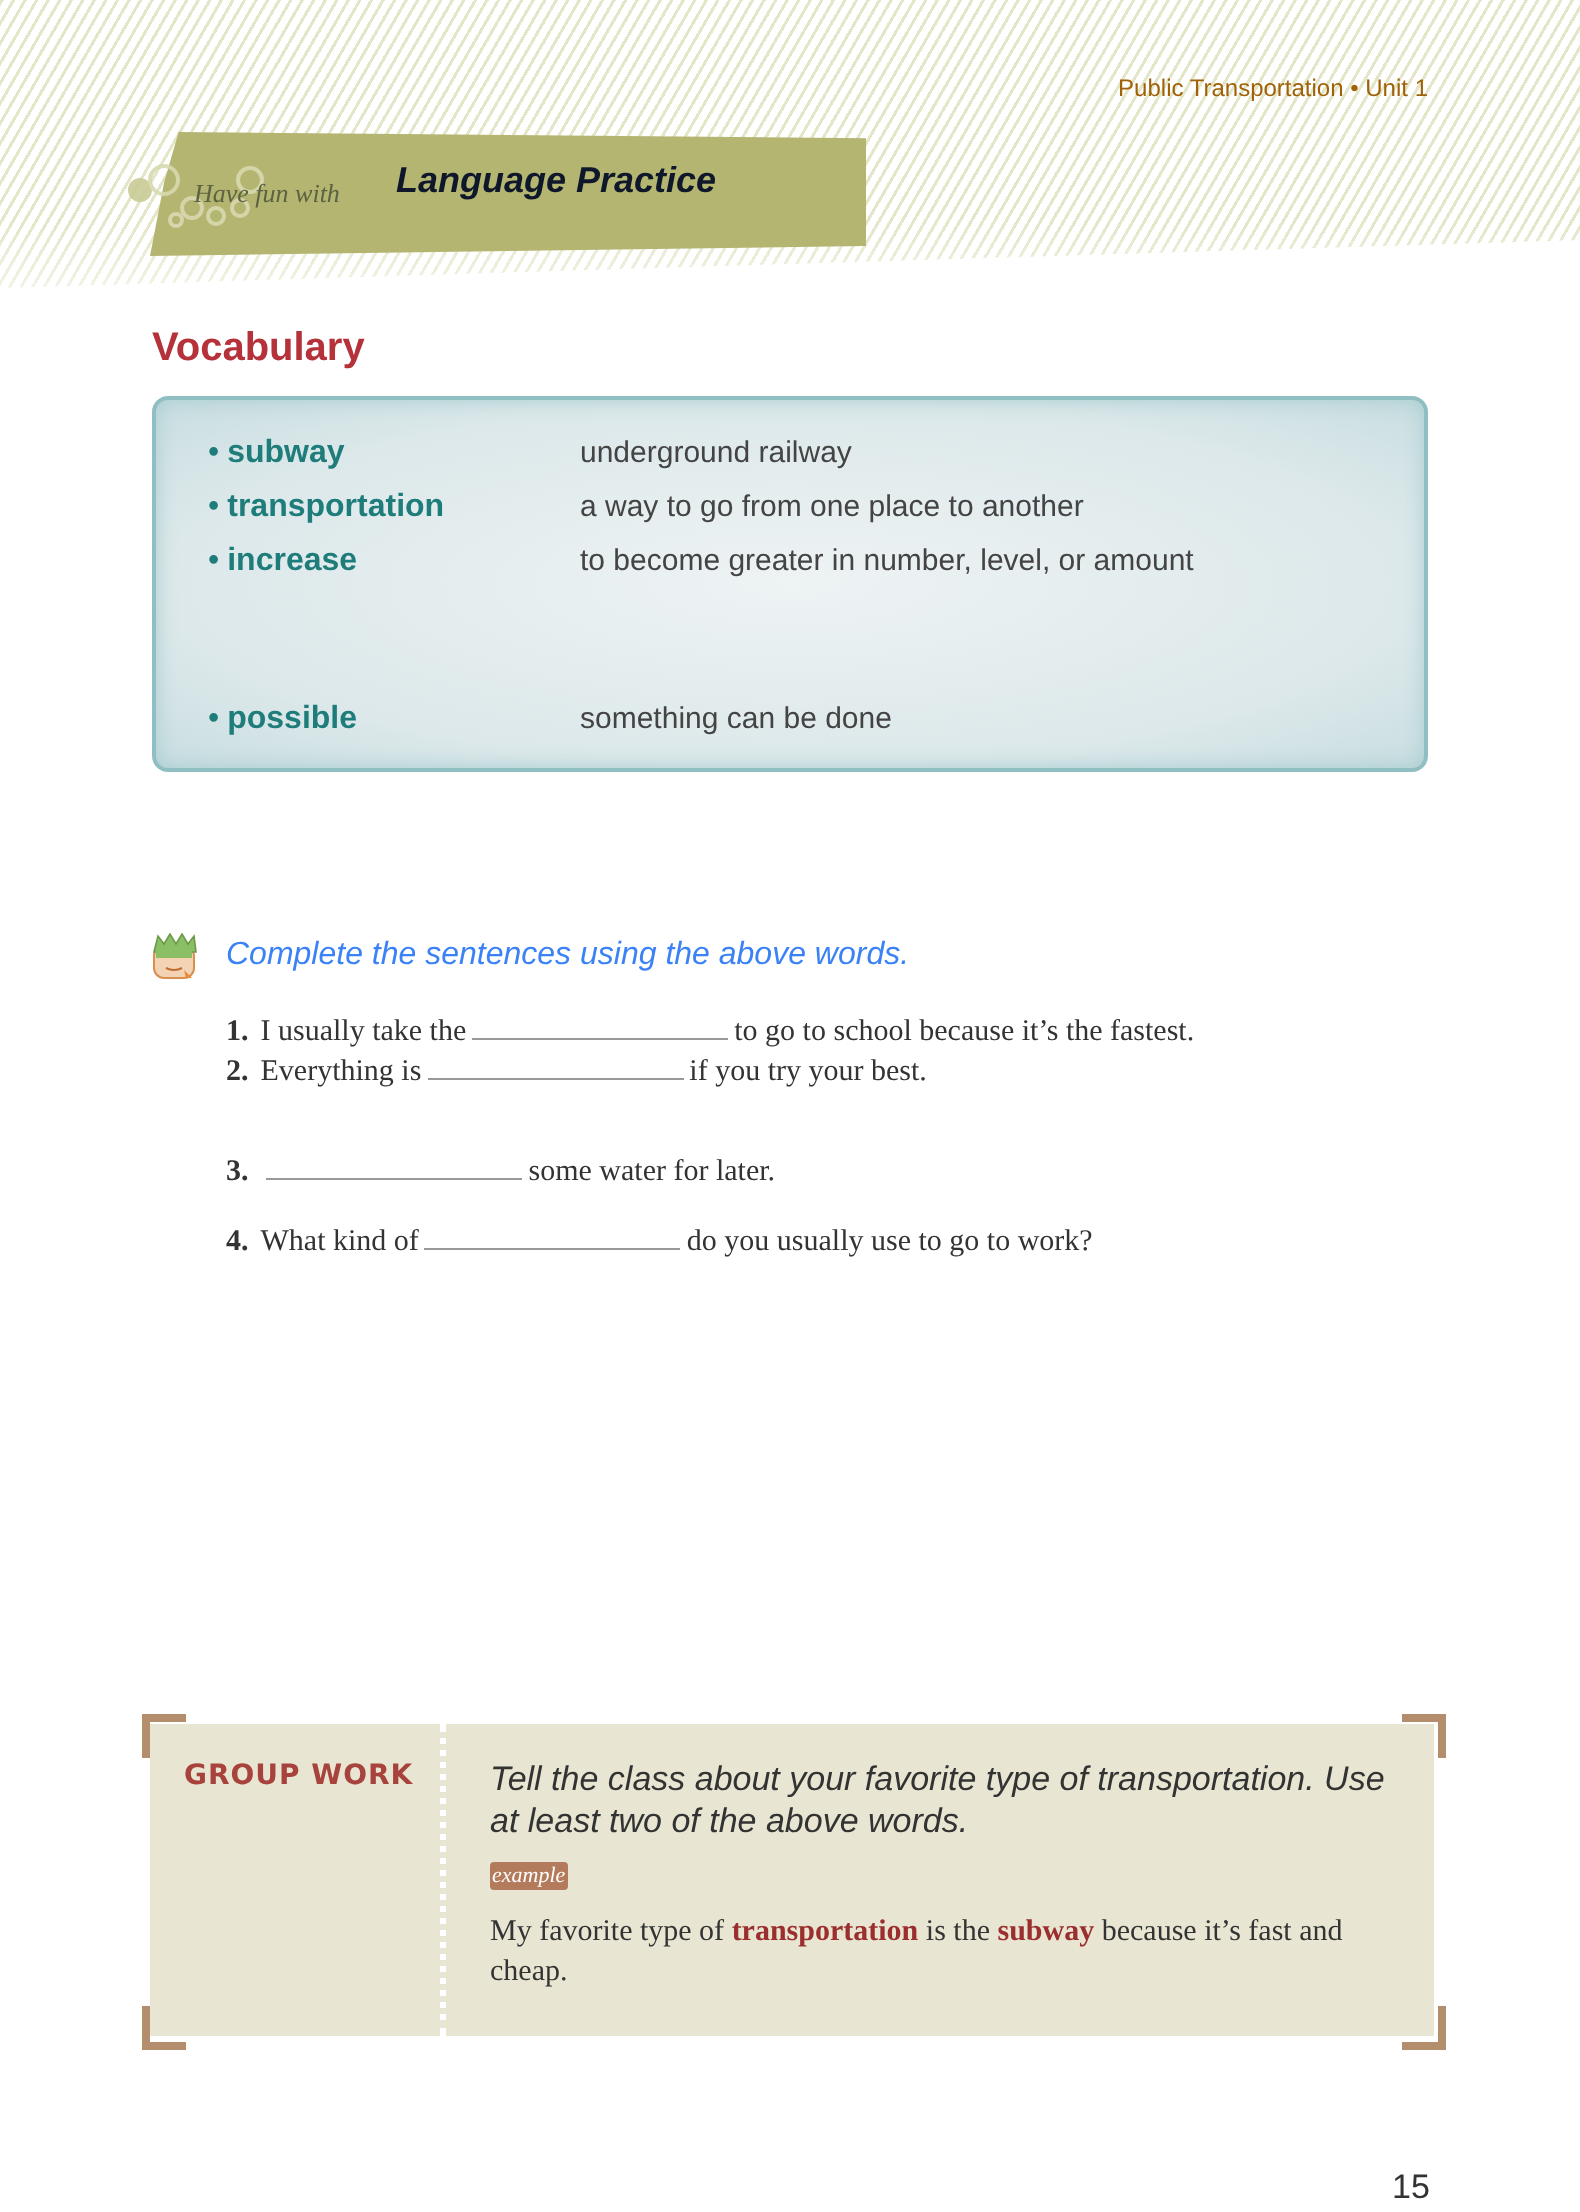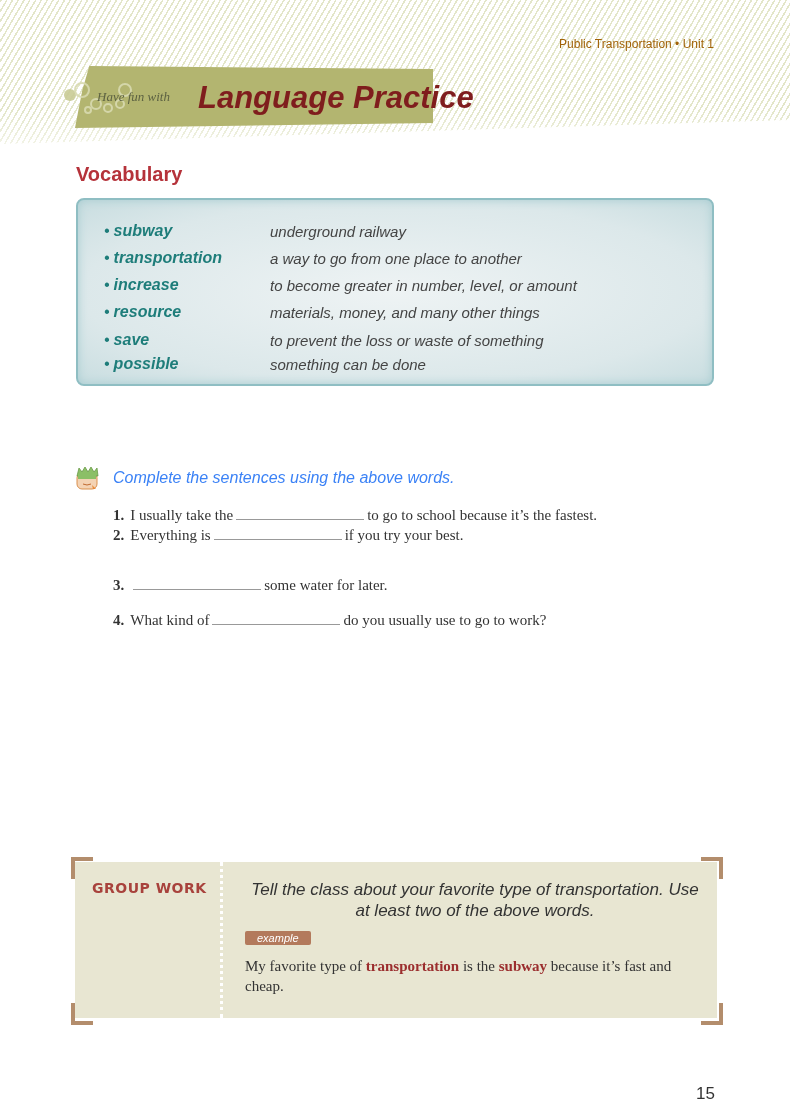--- a/index.html
+++ b/index.html
@@ -9,40 +9,40 @@
     -webkit-mask-image: linear-gradient(to bottom, #000 0, #000 110px, rgba(0,0,0,0) 175px);
     mask-image: linear-gradient(to bottom, #000 0, #000 110px, rgba(0,0,0,0) 175px);
   }
   .stripes-cut { position:absolute; left:0; top:120px; width:790px; height:60px; background:#fff;
     clip-path: polygon(0 40%, 100% 0, 100% 100%, 0 100%); }
   .header-unit { position:absolute; right:76px; top:37px; font-size:12px; color:#a16207; }
   .banner { position:absolute; left:75px; top:66px; width:358px; height:62px; background:#b3b570;
     clip-path: polygon(4% 0, 100% 5%, 100% 92%, 0 100%, 2% 40%); }
   .banner-circles { position:absolute; left:60px; top:78px; width:80px; height:40px; }
   .banner-small { position:absolute; left:97px; top:89px; font-family:"Liberation Serif", serif; font-size:13px; color:#5d6242;font-style:italic; }
-  .banner-big { position:absolute; left:198px; top:80px; font-size:31px; font-style:italic; font-weight:bold; color:#7f1d1d; }
+  .banner-big { position:absolute; left:198px; top:80px; font-size:18px; font-style:italic; font-weight:bold; color:#0f172a; }
   .vocab-title { position:absolute; left:76px; top:163px; font-size:20px; font-weight:bold; color:#b5323a; }
   .vocab-box { position:absolute; left:76px; top:198px; width:638px; height:188px; border-radius:8px;
     background: radial-gradient(ellipse at center, #eef3f4 0%, #dce8ea 70%, #c8dde0 100%);
     border:2px solid #8fbec3; box-shadow: inset 0 0 10px #a9cdd1; box-sizing:border-box; }
-  .vocab-row { position:absolute; left:26px; height:27px; font-size:16px; display:flex; align-items:flex-end;font-style:italic; }
+  .vocab-row { position:absolute; left:26px; height:27px; font-size:16px; display:flex; align-items:center; }
   .vocab-word { width:166px; color:#1e7d7a; font-weight:bold; }
   .vocab-word .dot { color:#1e7d7a; font-weight:normal; margin-right:4px; }
-  .vocab-def { color:#444; font-size:15px; }
+  .vocab-def { color:#444; font-size:15px;margin-left:20px; }
   .instr { position:absolute; left:113px; top:469px; font-size:16px; font-style:italic; color:#3b82f6; }
   .instr-icon { position:absolute; left:74px; top:464px; width:27px; height:28px; }
   .q { position:absolute; left:113px; font-family:"Liberation Serif", serif; font-size:15px; color:#333; }
   .q b { margin-right:6px; }
   .blank { display:inline-block; width:128px; border-bottom:1px solid #999; margin:0 3px; height:12px; vertical-align:baseline; }
   .gw-box { position:absolute; left:75px; top:862px; width:642px; height:156px; background:#e8e6d2; }
   .corner { position:absolute; width:18px; height:18px; border-color:#b38d6c; border-style:solid; }
   .gw-divider { position:absolute; left:220px; top:862px; height:156px; border-left:3px dotted #ffffff; }
   .gw-label { position:absolute; left:92px; top:880px; font-size:14px; font-weight:bold; color:#a8423c; letter-spacing:0.5px; font-family:"DejaVu Sans", sans-serif; }
-  .gw-prompt { position:absolute; left:245px; top:879px; width:460px; font-size:17px; font-style:italic; color:#333; line-height:21px;text-align:center; }
-  .gw-example { position:absolute; left:245px; top:931px; background:#b37a5c; color:#fff; font-size:11px; font-style:italic; padding:1px 12px; border-radius:2px; }
+  .gw-prompt { position:absolute; left:245px; top:879px; width:460px; font-size:17px; font-style:italic; color:#333; line-height:21px; }
+  .gw-example { position:absolute; left:245px; top:931px; background:#b37a5c; color:#fff; font-size:11px; font-style:italic; padding:1px 1px; border-radius:2px;font-family:Liberation Serif, serif; }
   .gw-answer { position:absolute; left:245px; top:956px; width:460px; font-family:"Liberation Serif", serif; font-size:15px; color:#333; line-height:20px; }
   .gw-answer .hl { color:#9b2e2e; font-weight:bold; }
   .page-num { position:absolute; left:696px; top:1036px; font-size:17px; color:#333;margin-top:48px; }
 </style>
 </head>
 <body>
 
 <div class="stripes"></div>
 <div class="stripes-cut"></div>
 
@@ -70,28 +70,20 @@
     <span class="vocab-word"><span class="dot">•</span><span>subway</span></span>
     <span class="vocab-def">underground railway</span>
   </div>
   <div class="vocab-row" style="top:67px">
     <span class="vocab-word"><span class="dot">•</span><span>increase</span></span>
     <span class="vocab-def">to become greater in number, level, or amount</span>
   </div>
   <div class="vocab-row" style="top:40px">
     <span class="vocab-word"><span class="dot">•</span><span>transportation</span></span>
     <span class="vocab-def">a way to go from one place to another</span>
-  </div>
-  <div class="vocab-row" style="top:94px">
-    <span class="vocab-word"><span class="dot">•</span><span>resource</span></span>
-    <span class="vocab-def">materials, money, and many other things</span>
-  </div>
-  <div class="vocab-row" style="top:122px">
-    <span class="vocab-word"><span class="dot">•</span><span>save</span></span>
-    <span class="vocab-def">to prevent the loss or waste of something</span>
   </div>
   <div class="vocab-row" style="top:146px">
     <span class="vocab-word"><span class="dot">•</span><span>possible</span></span>
     <span class="vocab-def">something can be done</span>
   </div>
 </div>
 
 <svg class="instr-icon" viewBox="0 0 27 28">
   <rect x="3" y="9" width="20" height="16" rx="5" fill="#f4d3b4" stroke="#d9904f" stroke-width="1"></rect>
   <path d="M3 12 L5 4 L8 8 L11 3 L14 8 L17 3 L20 8 L23 4 L24 12 Z" fill="#8bbf66" stroke="#6a9a48" stroke-width="0.8"></path>

